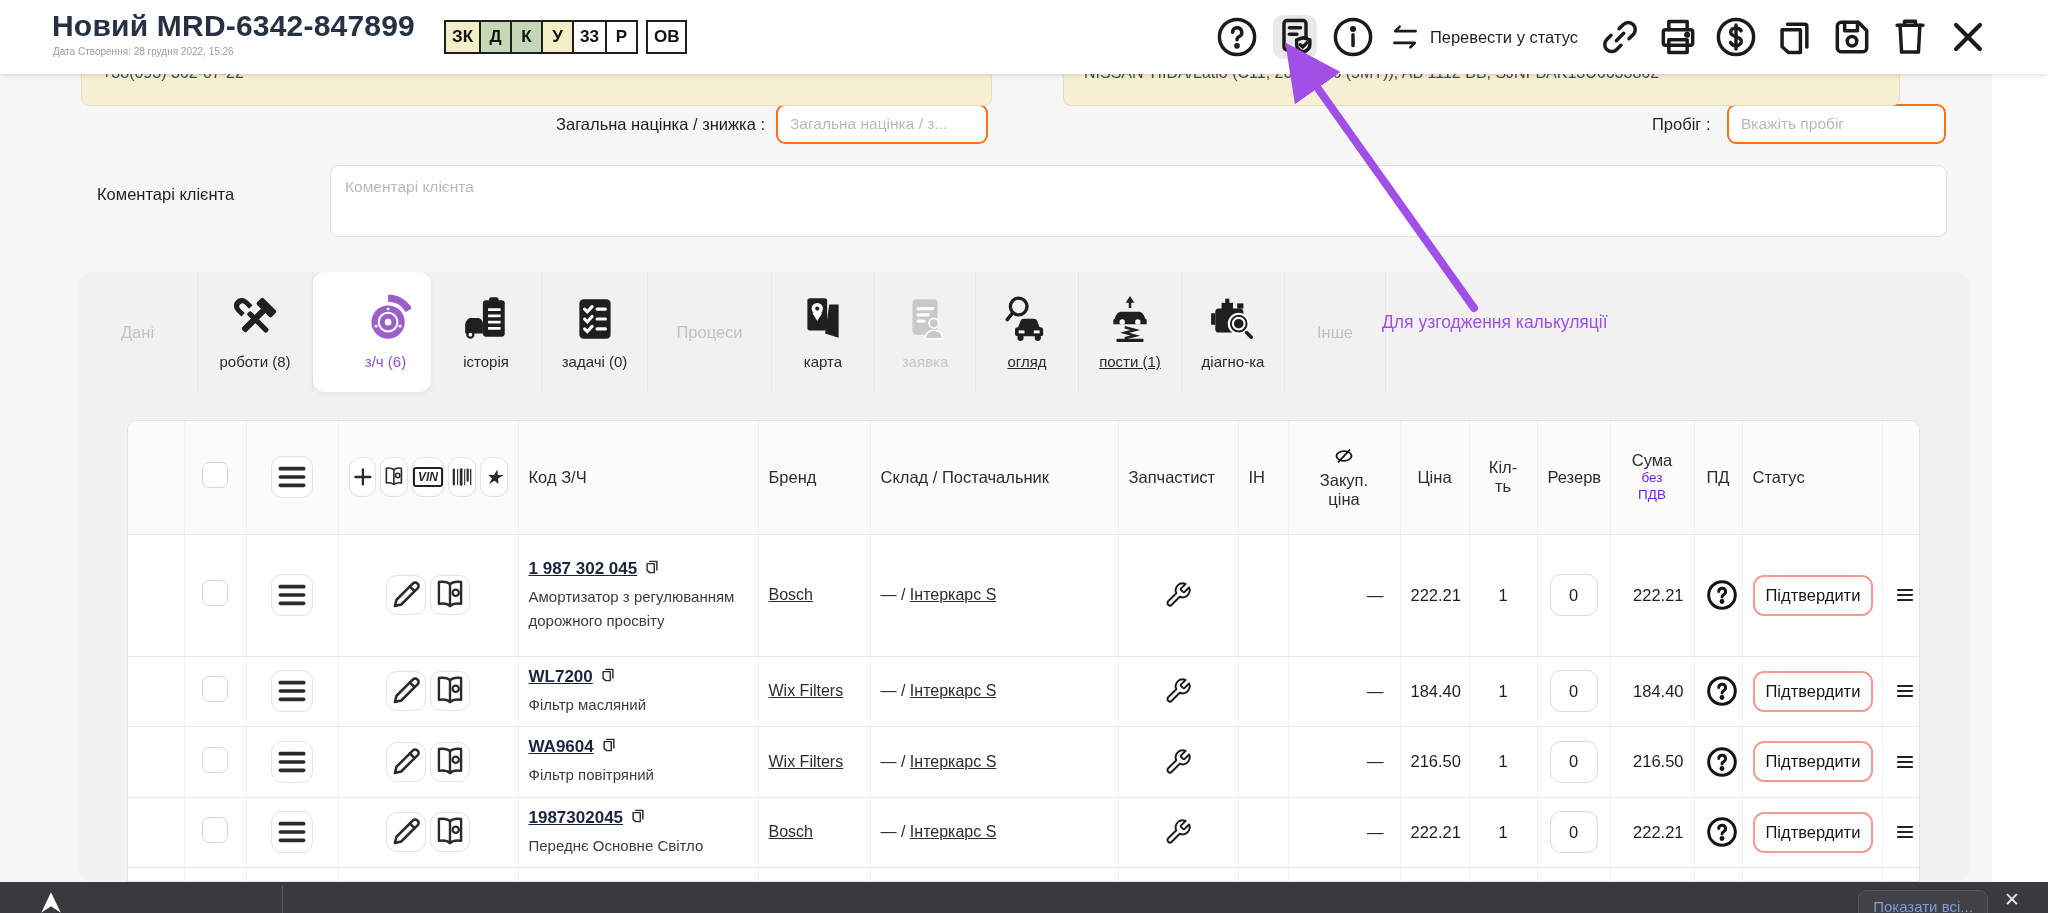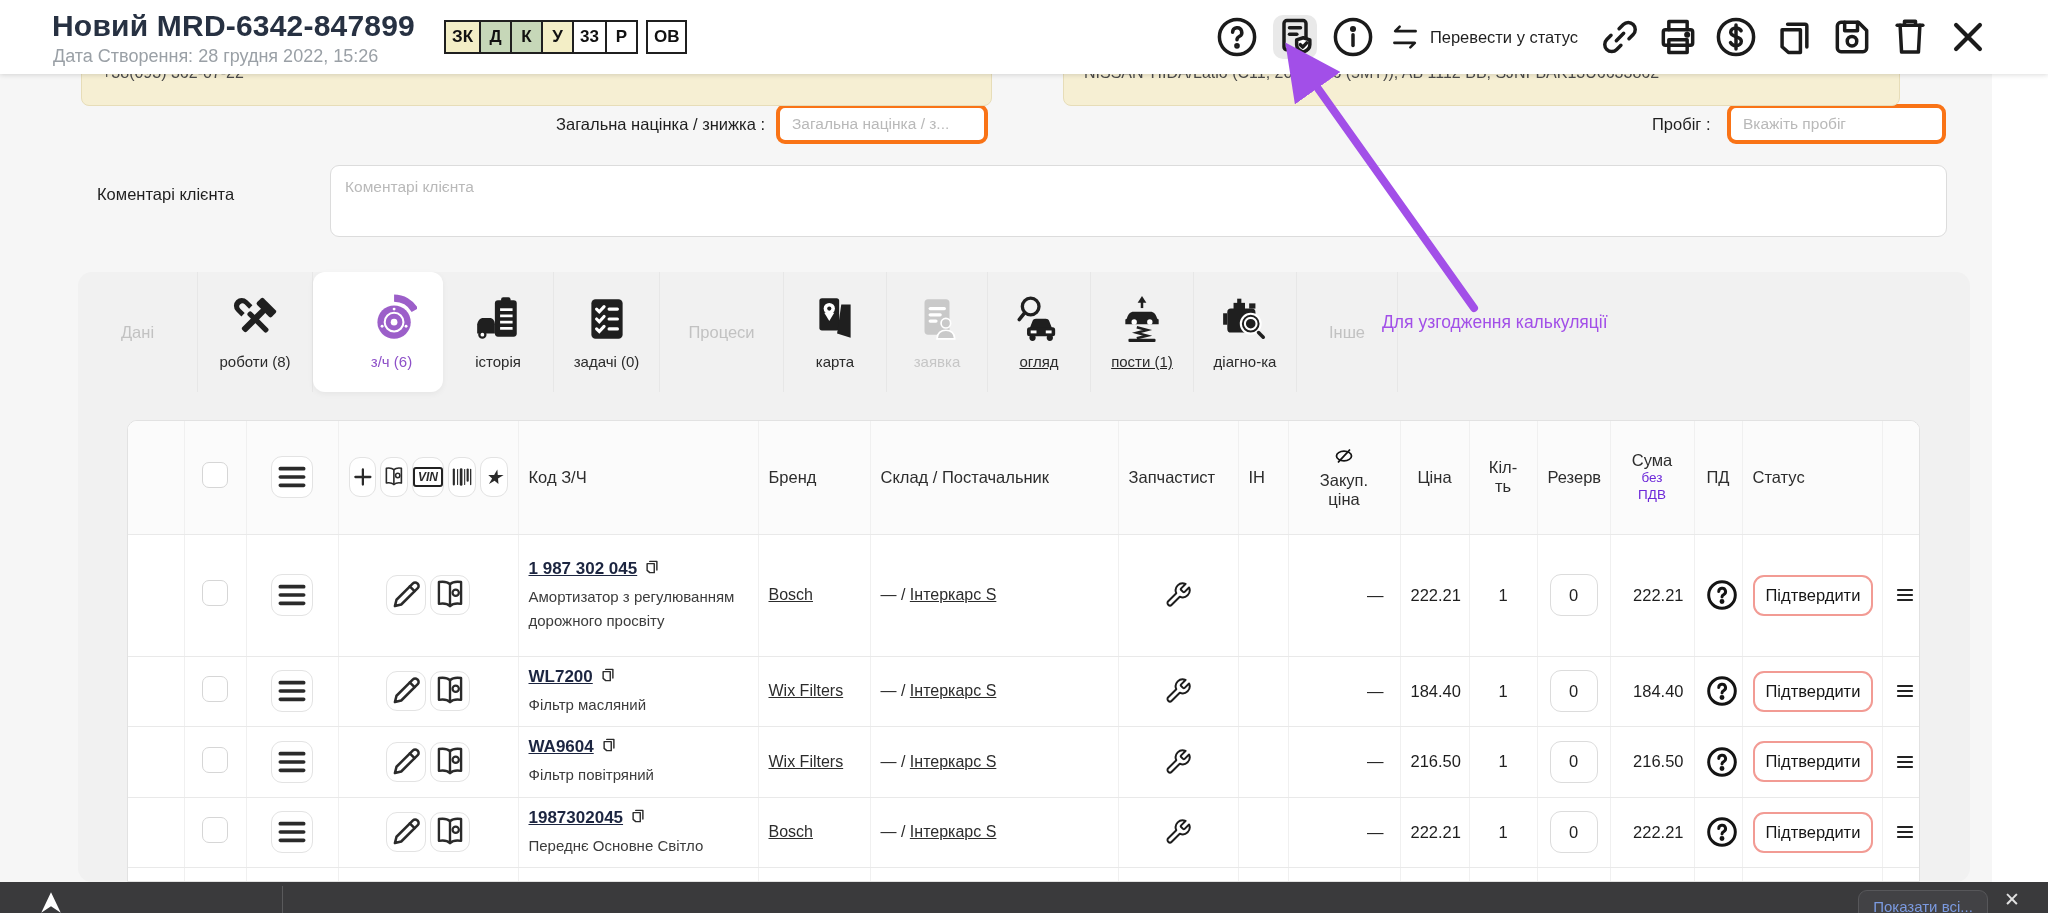--- a/index.html
+++ b/index.html
@@ -3,42 +3,42 @@
 <meta charset="utf-8">
 <style>
   * { margin:0; padding:0; box-sizing:border-box; }
   html,body { width:2048px; height:913px; overflow:hidden;
     font-family:"Liberation Sans", sans-serif; background:#f6f6f6; color:#222; }
 
   
   .topbar { position:absolute; left:0; top:0; width:2048px; height:74px; background:#ffffff;
     box-shadow:0 1px 5px rgba(0,0,0,.14); z-index:50; }
   .title { position:absolute; left:52px; top:9px; font-size:30px; font-weight:600; color:#273142; letter-spacing:.2px; }
-  .subtitle { position:absolute; left:53px; top:46px; font-size:18px; color:#9aa0a6; }
+  .subtitle { position:absolute; left:53px; top:46px; font-size:10px; color:#9aa0a6; }
   .badges { position:absolute; left:444px; top:20px; display:flex; }
   .badge { min-width:33px; height:34px; padding:0 6px; display:flex; align-items:center; justify-content:center;
     border:2px solid #1f1f1f; margin-right:-2px; font-size:17px; font-weight:bold; color:#111; }
   .toolbar { position:absolute; right:58px; top:0; height:74px; display:flex; align-items:center; gap:14px; }
   .tb-btn { width:44px; height:44px; display:flex; align-items:center; justify-content:center; border-radius:10px;
     color:#1b1b1b; cursor:pointer; }
   .tb-btn svg { width:30px; height:30px; }
   .tb-btn.hl { background:#e9e9e9; }
   .tb-transfer { display:flex; align-items:center; gap:9px; margin-right:6px; cursor:pointer; }
   .tb-transfer .tb-ticon { width:32px; height:32px; color:#1b1b1b; }
   .tb-transfer-label { font-size:16.5px; color:#1f1f1f; white-space:nowrap; }
 
   
   .ybar { position:absolute; top:46px; height:60px; background:#f6efd3; border:1px solid #e7ddb8; border-radius:8px; z-index:10; overflow:hidden; }
   .ybar span { position:absolute; left:20px; top:17px; font-size:16px; color:#4a4a4a; white-space:nowrap; }
   .ybar.left { left:81px; width:911px; }
   .ybar.right { left:1063px; width:837px; }
 
   
   .field-label { position:absolute; font-size:16.5px; color:#1f1f1f; white-space:nowrap; }
-  .tfield { position:absolute; height:40px; background:#fff; border:4px solid #f97316; border-radius:9px;
+  .tfield { position:absolute; height:40px; background:#fff; border:2px solid #f97316; border-radius:9px;
     font-family:inherit; font-size:15.5px; padding:0 12px; color:#b91c1c; }
   .tfield::placeholder { color:#b9b9b9; }
   .comment-box { position:absolute; left:330px; top:165px; width:1617px; height:72px; background:#fff;
     border:1px solid #dcdcdc; border-radius:9px; resize:none; font-family:inherit; font-size:15.5px; padding:12px 14px; }
   .comment-box::placeholder { color:#b9b9b9; }
 
   
   .tabs-card { position:absolute; left:78px; top:272px; width:1892px; height:610px; background:#f1f1f1; border-radius:14px; z-index:5; }
   .tabs-row { display:flex; height:120px; align-items:stretch; }
   .tab { display:flex; flex-direction:column; align-items:center; justify-content:center; gap:9px;
@@ -229,21 +229,21 @@
               </g>
               <g transform="rotate(-45 24 24)">
                 <rect x="21.5" y="15" width="5" height="26" rx="2"></rect>
                 <path d="M16.5 6a7.5 7.5 0 0 1 15 0v7h-4.5V7a3 3 0 0 0-6 0v6h-4.5z"></path>
               </g>
             </g>
           </svg>
         </div>
         <div class="tlabel">роботи (8)</div>
       </div>
-      <div class="tab active" style="width: 130px; padding-left: 27px;">
+      <div class="tab active" style="width: 118px; padding-left: 27px;">
         <div class="ticon">
           <svg viewBox="0 0 48 48" style="width:100%;height:100%">
             <circle cx="26" cy="27" r="16" fill="#9c5fc9"></circle>
             <circle cx="26" cy="27" r="9" fill="none" stroke="#fff" stroke-width="2"></circle>
             <circle cx="26" cy="27" r="3.2" fill="#fff"></circle>
             <circle cx="26" cy="14.5" r="1.4" fill="#fff"></circle>
             <circle cx="14.5" cy="31" r="1.4" fill="#fff"></circle>
             <circle cx="37.5" cy="31" r="1.4" fill="#fff"></circle>
             <path d="M26 4 a23 23 0 0 1 19.9 11.5" stroke="#9c5fc9" stroke-width="7" fill="none"></path>
           </svg>

